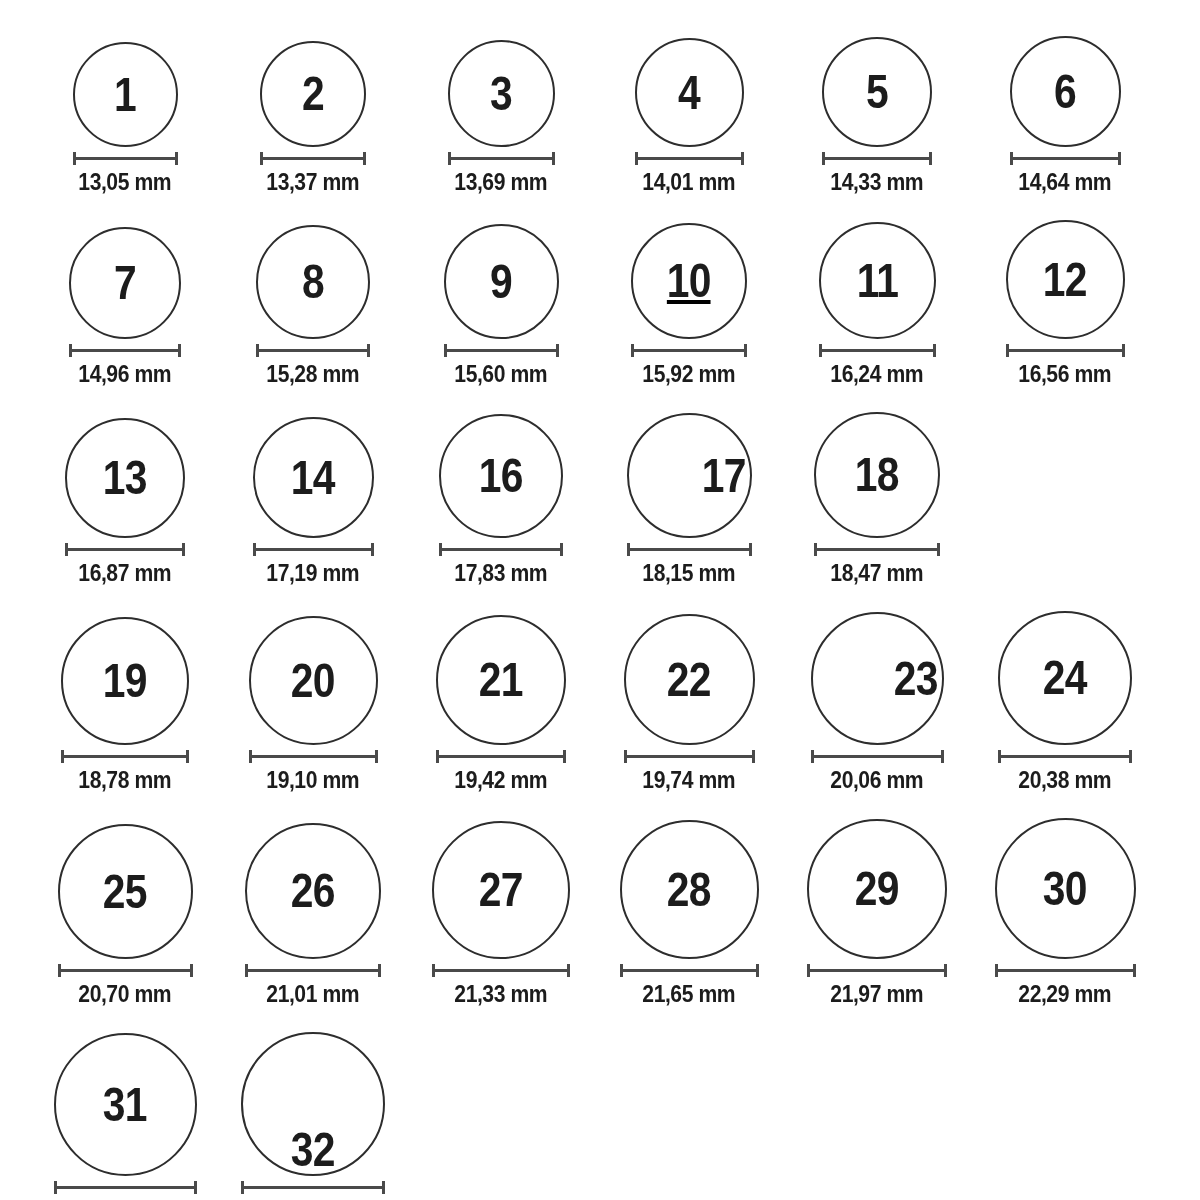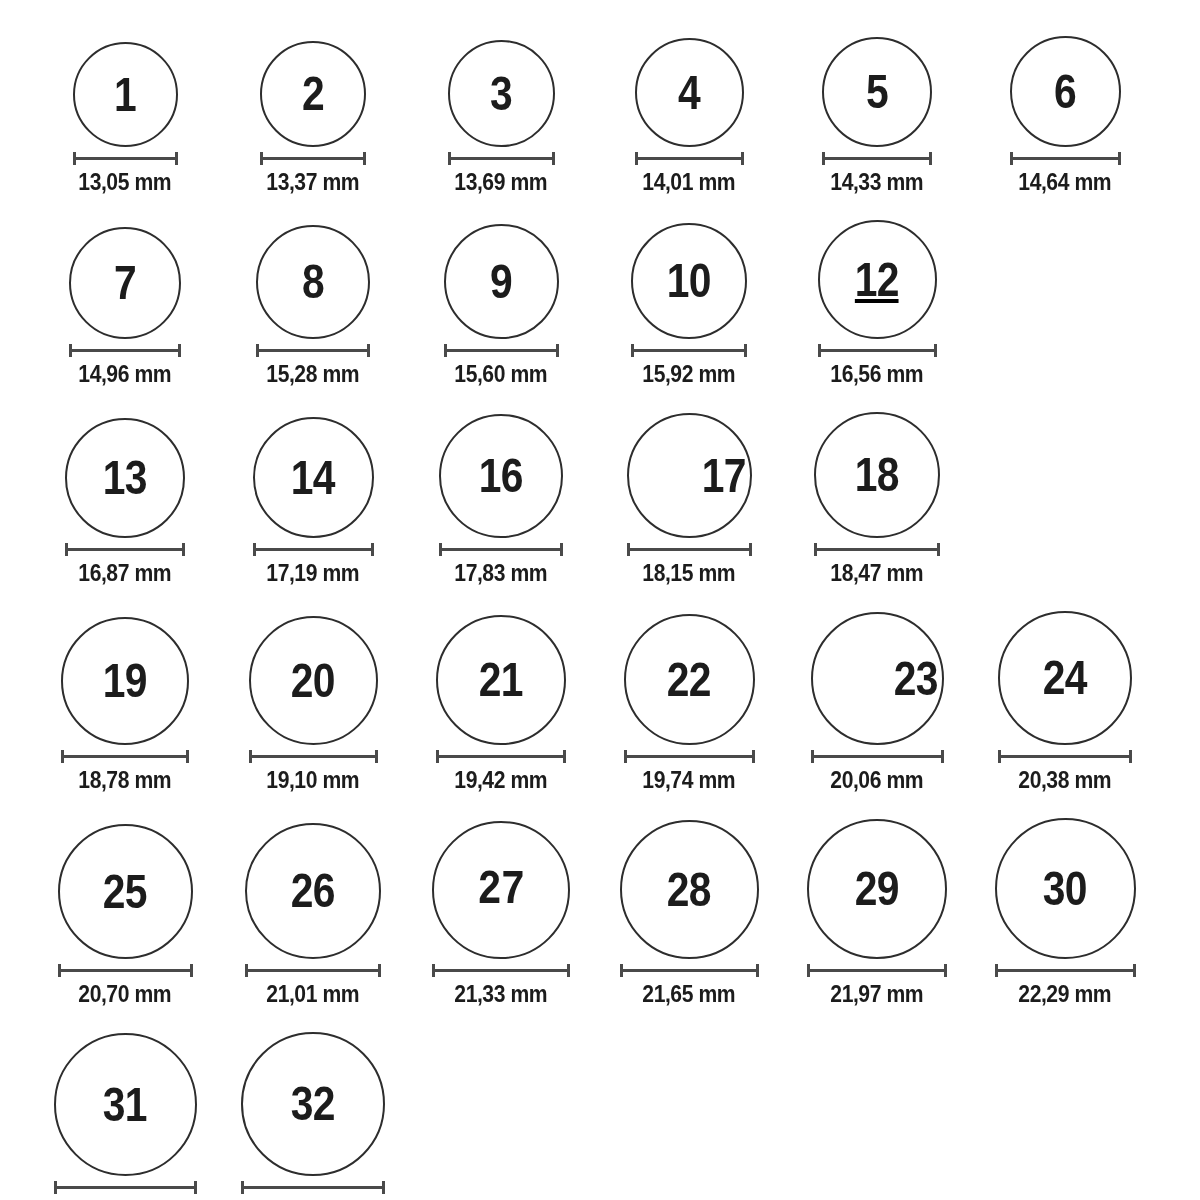--- a/index.html
+++ b/index.html
@@ -149,30 +149,37 @@
 
   <div class="cell">
     <div class="circle" style="width: 115px; height: 115px;">
       <span class="num">9</span>
     </div>
     <div class="dline" style="width: 115px;"></div>
     <div class="mlabel">15,60 mm</div>
   </div>
 
   <div class="cell">
-    <div class="circle" style="width: 116px; height: 116px;">
+    <div class="circle" style="width: 116px; height: 116px; text-decoration: underline;">
       <span class="num">10</span>
     </div>
     <div class="dline" style="width: 116px;"></div>
     <div class="mlabel">15,92 mm</div>
   </div>
 
-
-  <div class="cell">
-    <div class="circle" style="width: 119px; height: 119px; text-decoration: underline;">
+  <div class="cell">
+    <div class="circle" style="width: 117px; height: 117px;">
+      <span class="num">11</span>
+    </div>
+    <div class="dline" style="width: 117px;"></div>
+    <div class="mlabel">16,24 mm</div>
+  </div>
+
+  <div class="cell">
+    <div class="circle" style="width: 119px; height: 119px;">
       <span class="num">12</span>
     </div>
     <div class="dline" style="width: 119px;"></div>
     <div class="mlabel">16,56 mm</div>
   </div>
 </div>
       <div class="row">
   <div class="cell">
     <div class="circle" style="width: 120px; height: 120px;">
       <span class="num">13</span>
@@ -274,21 +281,21 @@
 
   <div class="cell">
     <div class="circle" style="width: 136px; height: 136px;">
       <span class="num">26</span>
     </div>
     <div class="dline" style="width: 136px;"></div>
     <div class="mlabel">21,01 mm</div>
   </div>
 
   <div class="cell">
-    <div class="circle" style="width: 138px; height: 138px; font-family: Liberation Mono, monospace;">
+    <div class="circle" style="width: 138px; height: 138px;">
       <span class="num">27</span>
     </div>
     <div class="dline" style="width: 138px;"></div>
     <div class="mlabel">21,33 mm</div>
   </div>
 
   <div class="cell">
     <div class="circle" style="width: 139px; height: 139px;">
       <span class="num">28</span>
     </div>
@@ -315,21 +322,21 @@
       <div class="row">
   <div class="cell">
     <div class="circle" style="width: 143px; height: 143px;">
       <span class="num">31</span>
     </div>
     <div class="dline" style="width: 143px;"></div>
 
   </div>
 
   <div class="cell">
-    <div class="circle" style="width: 144px; height: 144px;">
+    <div class="circle" style="width: 144px; height: 144px; align-items: flex-end;">
       <span class="num">32</span>
     </div>
     <div class="dline" style="width: 144px;"></div>
 
   </div>
 
 </div>
     </div>
 </div>
 

